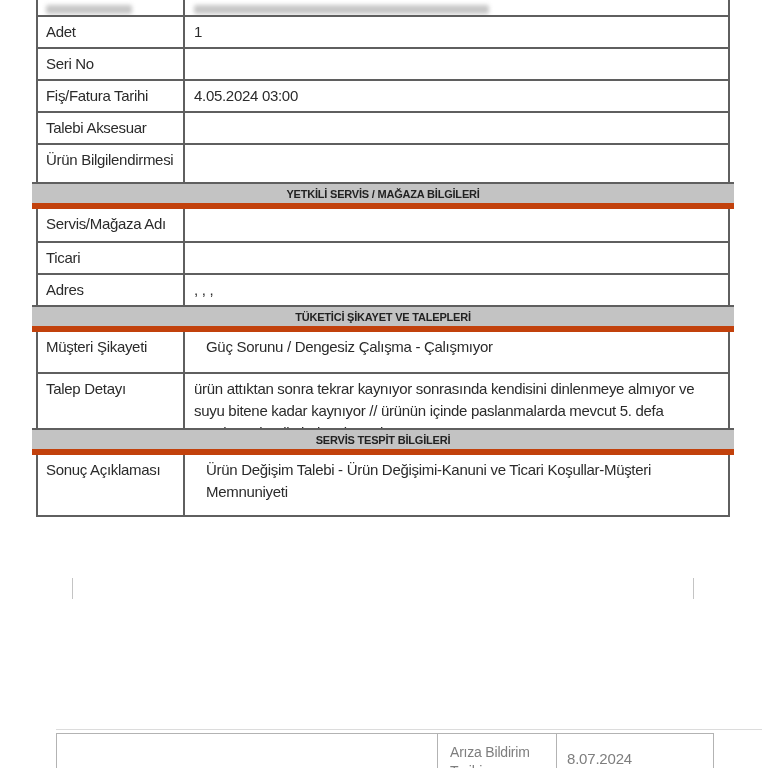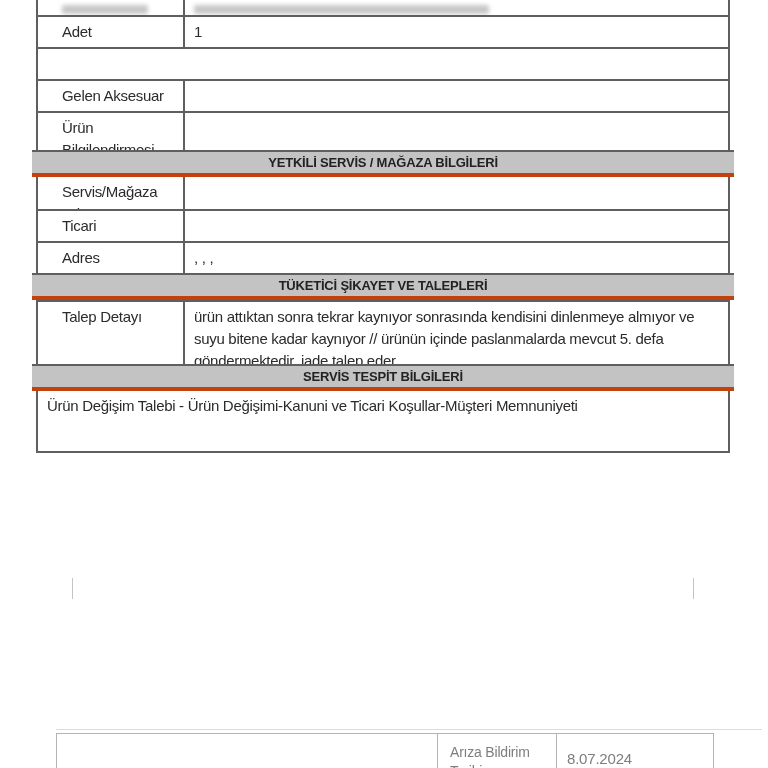--- a/index.html
+++ b/index.html
@@ -12,34 +12,34 @@
     position:absolute;left:36px;top:0;width:694px;box-sizing:border-box;
     border-left:2px solid #5f5f5f;border-right:2px solid #5f5f5f;border-bottom:2px solid #5f5f5f;
     background:#ffffff;
   }
   .row{
     display:flex;align-items:stretch;box-sizing:border-box;
     border-top:2px solid #5f5f5f;overflow:hidden;
   }
   .row.first{border-top:none;}
   .row.no-top{border-top:none;gap:12px;}
-  .h15{height:15px}.h32{height:32px}.h54{height:39px}.h40{height:40px}.h72{height:64px}.h60{height:60px}
+  .h15{height:15px}.h32{height:32px}.h54{height:39px}.h40{height:40px}.h72{height:56px}.h60{height:60px}
   .cell-label{
     flex:0 0 147px;box-sizing:border-box;border-right:2px solid #5f5f5f;
-    padding:4px 6px 0 24px;font-size:15px;letter-spacing:-0.3px;line-height:22px;
+    padding:4px 6px 0 8px;font-size:15px;letter-spacing:-0.3px;line-height:22px;
   }
   .cell-value{
     flex:1;box-sizing:border-box;padding:4px 10px 0 9px;
     font-size:15px;letter-spacing:-0.3px;line-height:22px;
   }
   .bar{
     box-sizing:border-box;height:27px;margin:0 -6px;background:#c3c3c3;
-    border-top:2px solid #5f5f5f;border-bottom:4px solid #c2410c;
+    border-top:2px solid #5f5f5f;border-bottom:6px solid #c2410c;
     display:flex;align-items:center;justify-content:center;
-    font-weight:bold;font-size:13px;letter-spacing:-0.2px;color:#222222;
+    font-weight:bold;font-size:11px;letter-spacing:-0.2px;color:#222222;
   }
   .blur-bar{
     height:9px;margin-top:1px;background:#8f8f8f;border-radius:2px;
     filter:blur(2.2px);opacity:.5;
   }
   
   .tick{position:absolute;top:578px;width:1px;height:21px;background:#c4c4c4;}
   .tick.left{left:72px;} .tick.right{left:693px;}
   .page-split{position:absolute;left:56px;top:729px;width:706px;height:1px;background:#dcdcdc;}
   
@@ -69,27 +69,32 @@
         <div class="blur-bar" style="width:295px"></div>
       </div>
     </div>
 
     <div class="row h32">
       <div class="cell-label">Adet</div>
       <div class="cell-value">1</div>
     </div>
 
     <div class="row h32">
+      <div class="cell-label">Seri No</div>
       <div class="cell-value"></div>
     </div>
 
 
+    <div class="row h32">
+      <div class="cell-label">Fiş/Fatura Tarihi</div>
+      <div class="cell-value">4.05.2024 03:00</div>
+    </div>
 
     <div class="row h32">
-      <div class="cell-label">Gelen Aksesuar</div>
+      <div class="cell-label">Talebi Aksesuar</div>
       <div class="cell-value"></div>
     </div>
 
     <div class="row h54">
       <div class="cell-label">Ürün Bilgilendirmesi</div>
       <div class="cell-value"></div>
     </div>
 
     <div class="bar">YETKİLİ SERVİS / MAĞAZA BİLGİLERİ</div>
 
@@ -103,29 +108,34 @@
       <div class="cell-value"></div>
     </div>
 
     <div class="row h32">
       <div class="cell-label">Adres</div>
       <div class="cell-value">, , ,</div>
     </div>
 
     <div class="bar">TÜKETİCİ ŞİKAYET VE TALEPLERİ</div>
 
+    <div class="row no-top h40">
+      <div class="cell-label">Müşteri Şikayeti</div>
+      <div class="cell-value">Güç Sorunu / Dengesiz Çalışma - Çalışmıyor</div>
+    </div>
 
     <div class="row h72">
       <div class="cell-label">Talep Detayı</div>
       <div class="cell-value">ürün attıktan sonra tekrar kaynıyor sonrasında kendisini dinlenmeye almıyor ve suyu bitene kadar kaynıyor  // ürünün içinde paslanmalarda mevcut 5. defa göndermektedir. iade talep eder</div>
     </div>
 
     <div class="bar">SERVİS TESPİT BİLGİLERİ</div>
 
     <div class="row no-top h60">
+      <div class="cell-label">Sonuç Açıklaması</div>
       <div class="cell-value">Ürün Değişim Talebi - Ürün Değişimi-Kanuni ve Ticari Koşullar-Müşteri Memnuniyeti</div>
     </div>
 
   </div>
 
   <div class="tick left"></div>
   <div class="tick right"></div>
   <div class="page-split"></div>
 
   <div class="footer-table">

